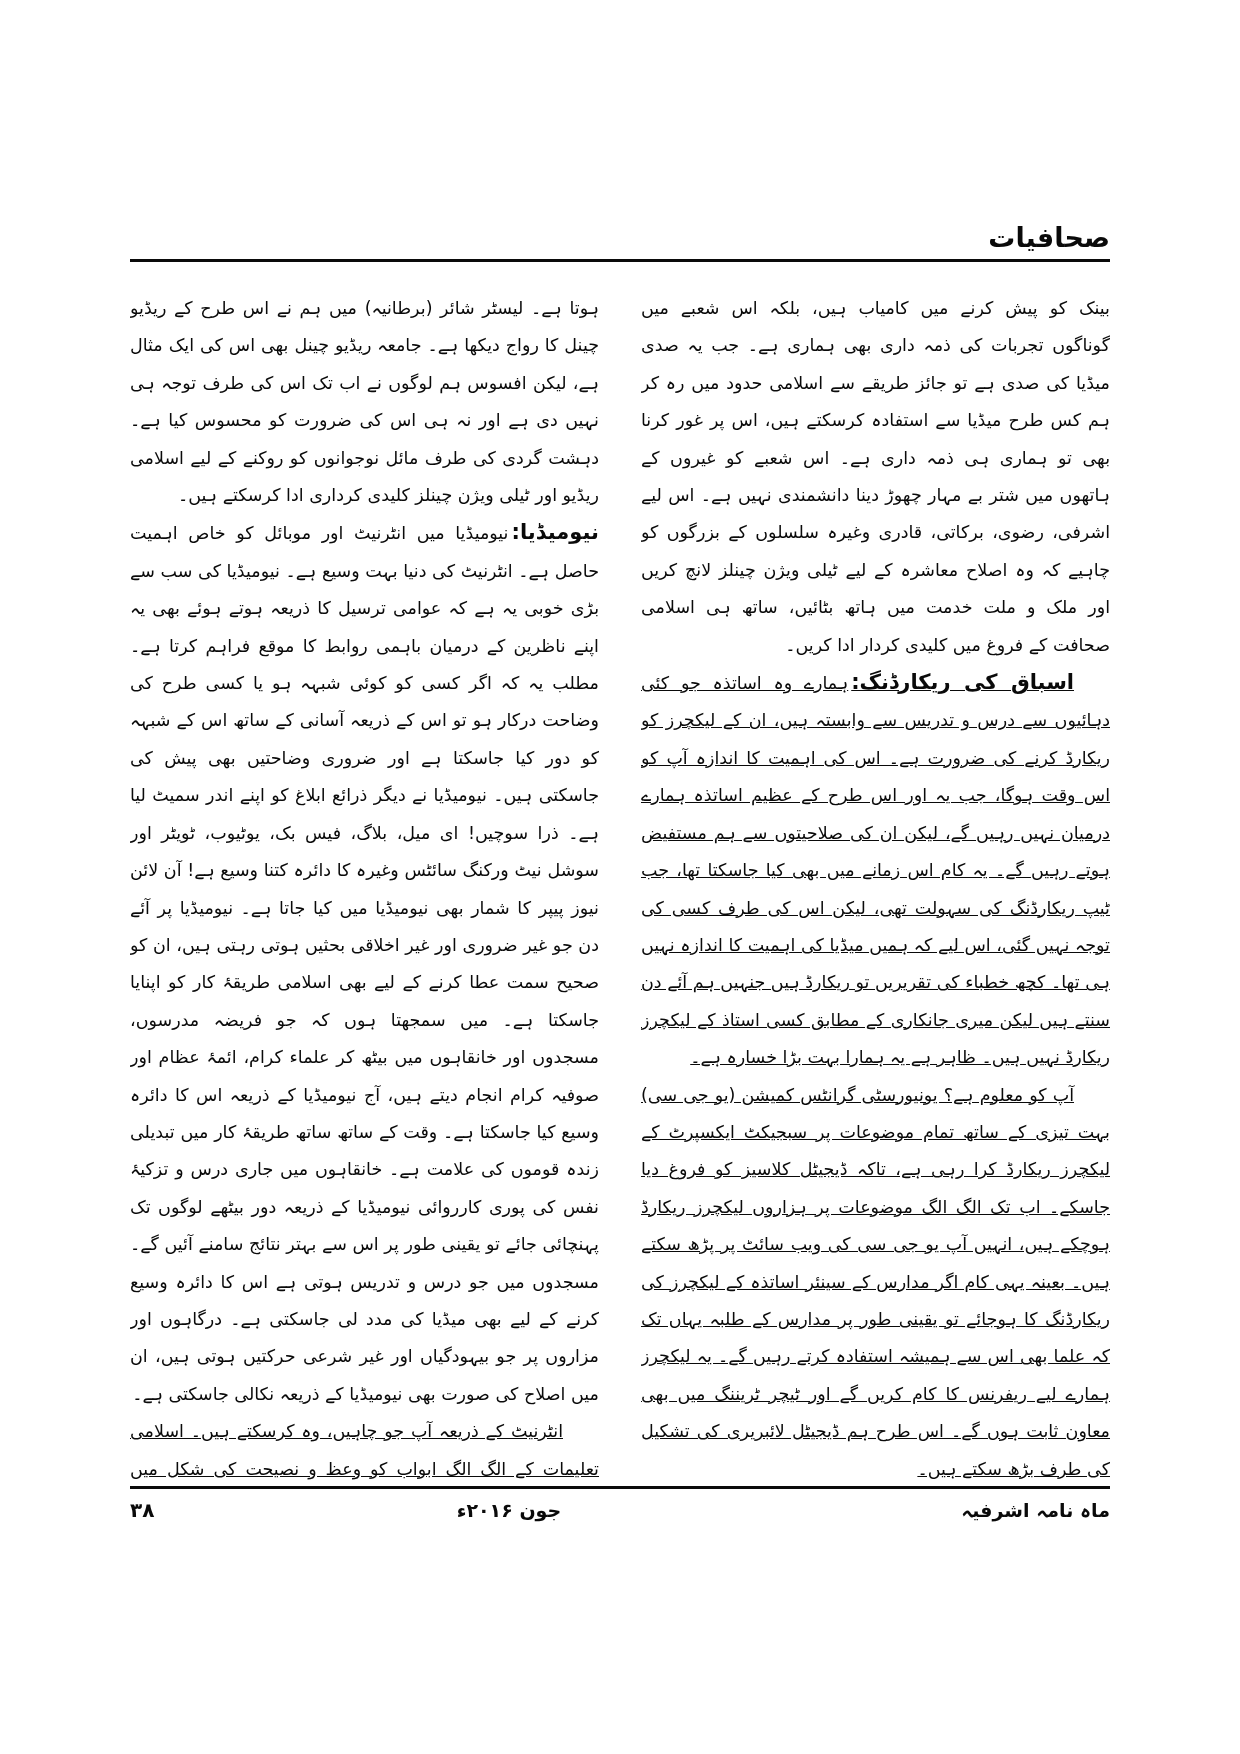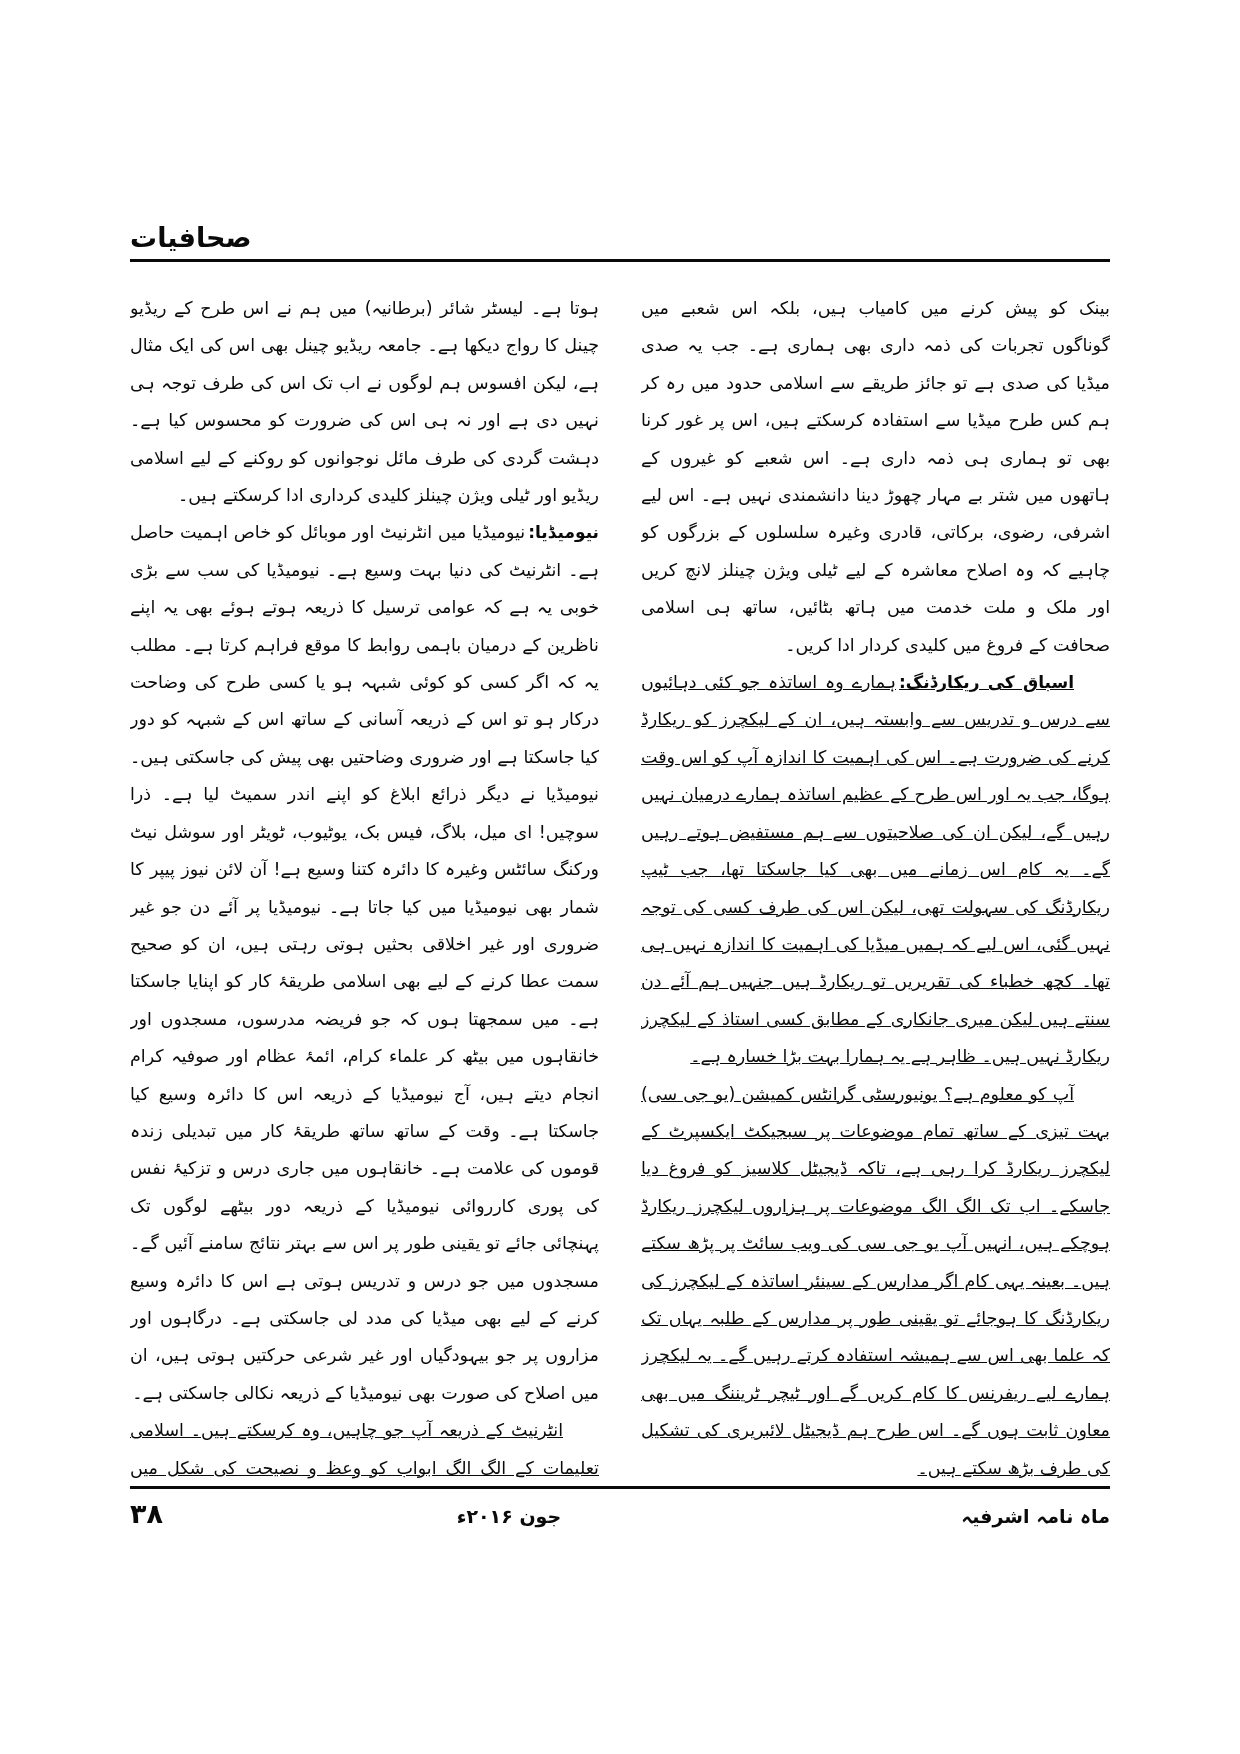--- a/index.html
+++ b/index.html
@@ -6,51 +6,51 @@
   body{
     width:1240px;height:1754px;background:#ffffff;position:relative;
     font-family:"DejaVu Sans", sans-serif;color:#0a0a0a;
     -webkit-font-smoothing:antialiased;
   }
   .page{position:absolute;inset:0;background:#fff;overflow:hidden;}
 
   
   .masthead{
     position:absolute;top:222px;left:130px;width:980px;
-    text-align:left;border-bottom:3px solid #0a0a0a;padding-bottom:5px;
+    text-align:right;border-bottom:3px solid #0a0a0a;padding-bottom:5px;
   }
   .masthead-title{
     display:inline-block;font-weight:bold;font-size:27px;line-height:1.2;
     letter-spacing:0.5px;
   }
 
   
   .columns{
     position:absolute;top:290px;left:130px;width:980px;height:1194px;
     display:flex;direction:rtl;gap:42px;overflow:hidden;
   }
   .col{
     flex:1 1 0;min-width:0;direction:rtl;text-align:justify;
     font-size:17.5px;line-height:37.4px;overflow:hidden;
   }
   .col p{margin:0;padding:0;}
   .col p.indent{text-indent:36px;text-decoration:underline;}
-  .lead{font-weight:bold;font-size:17px;margin-left:3px;}
+  .lead{font-weight:bold;font-size:21px;margin-left:3px;}
 
   
   .footer{
     position:absolute;top:1486px;left:130px;width:980px;
     border-top:3px solid #0a0a0a;padding-top:9px;
     display:flex;direction:rtl;align-items:baseline;
     font-size:19px;
   }
   .footer .f-seg{flex:1 1 0;}
   .f-magazine{text-align:right;font-weight:bold;}
   .f-date{text-align:left;font-weight:bold;}
-  .f-page{text-align:left;font-weight:bold;font-size:27px;}
+  .f-page{text-align:left;font-weight:bold;font-size:20px;}
 </style>
 </head>
 <body>
 
 <div class="page">
 
   <div class="masthead">
     <span class="masthead-title">صحافیات</span>
   </div>
 

